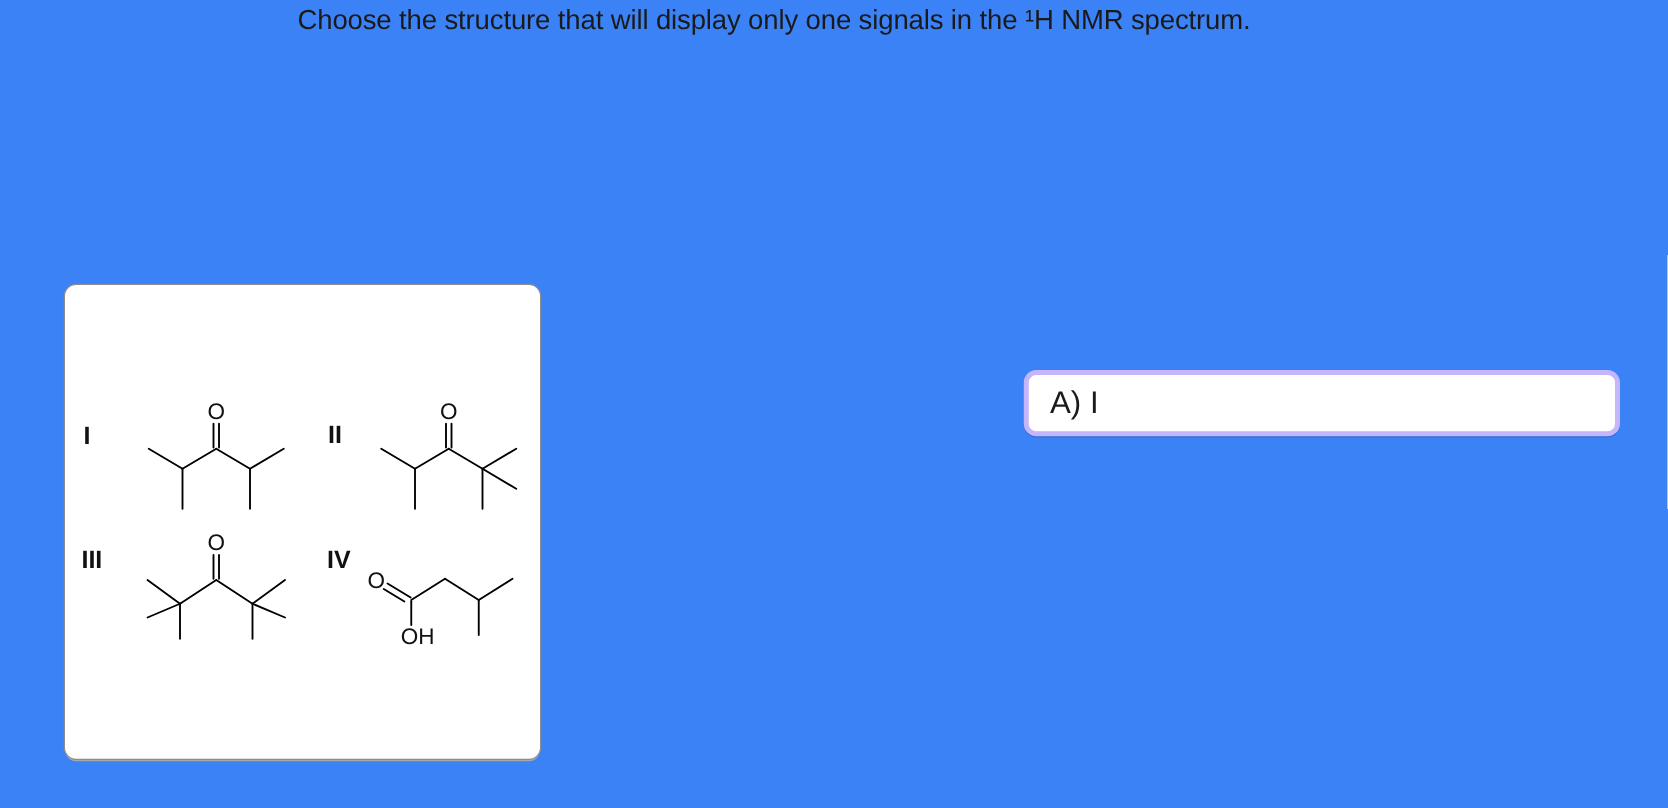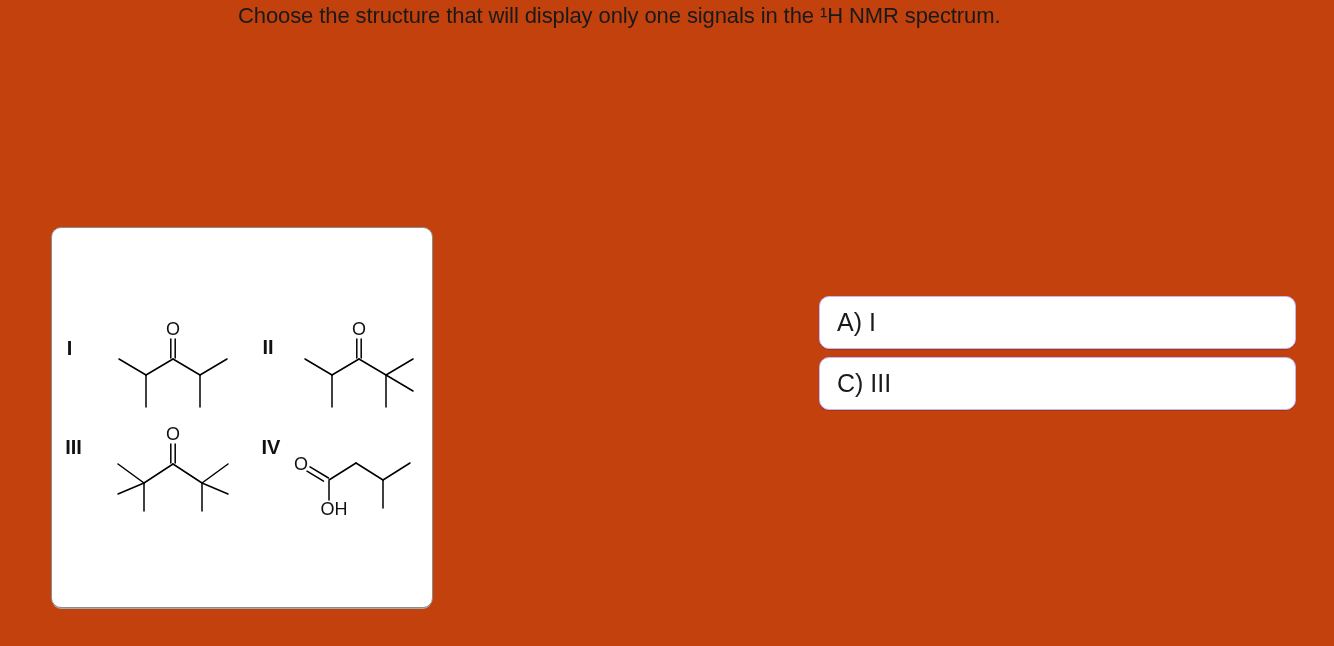--- a/index.html
+++ b/index.html
@@ -5,21 +5,21 @@
   html, body {
     margin: 0;
     padding: 0;
     background: #ffffff;
     font-family: "Liberation Sans", "DejaVu Sans", sans-serif;
   }
   .page {
     position: relative;
     width: 1334px;
     height: 646px;
-    background: #c2410c;
+    background: #3b82f6;
     overflow: hidden;
   }
   .question-title {
     position: absolute;
     left: 238px;
     top: 3px;
     font-size: 22px;
     letter-spacing: -0.1px;
     color: #1a1a1a;
     white-space: nowrap;
@@ -56,21 +56,21 @@
   .answers {
     position: absolute;
     left: 819px;
     top: 296px;
     width: 477px;
   }
   .answer {
     box-sizing: border-box;
     height: 53px;
     margin-bottom: 8px;
-    border: 1px solid #c4b5fd;
+    border: 4px solid #c4b5fd;
     border-radius: 10px;
     background: #ffffff;
     box-shadow: 0 1px 0 rgba(0,0,0,0.15);
     display: flex;
     align-items: center;
     padding-left: 17px;
     font-size: 25px;
     color: #1a1a1a;
     cursor: pointer;
     user-select: none;
@@ -141,18 +141,15 @@
         <text class="atom" x="282" y="287">OH</text>
       </g>
 
     </svg>
   </div>
 
   <div class="answers">
     <div class="answer">
       <span>A) I</span>
     </div>
-    <div class="answer">
-      <span>C) III</span>
-    </div>
   </div>
 
 </div>
 
 </body></html>

